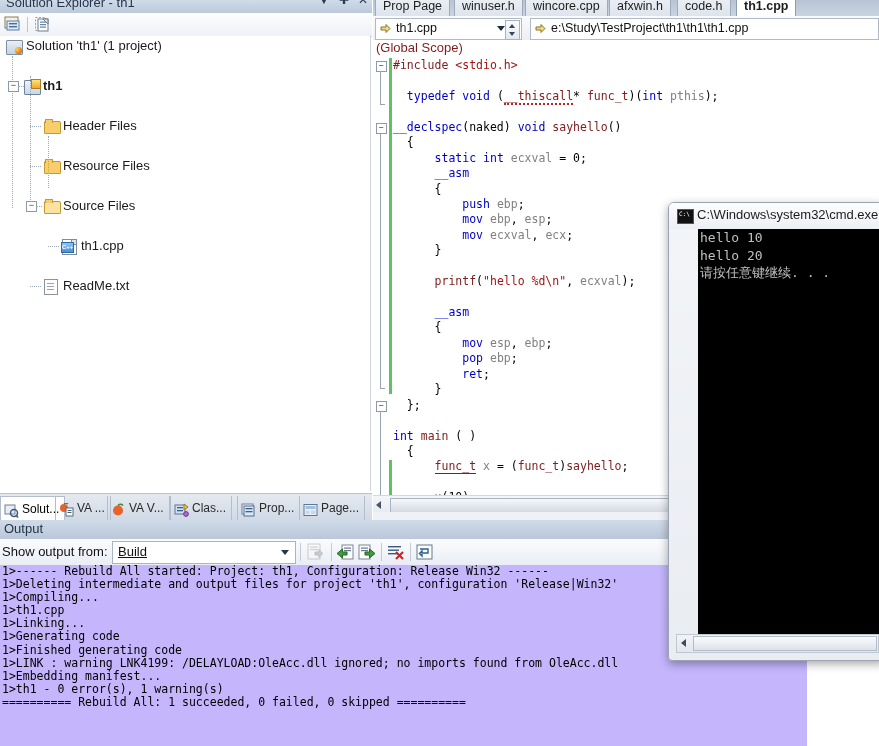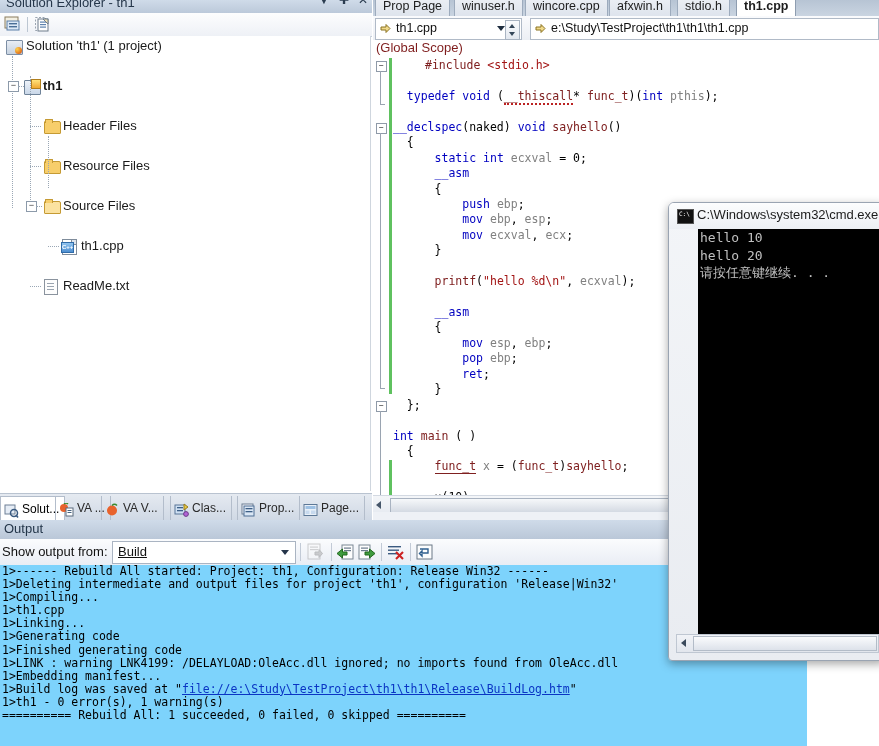--- a/index.html
+++ b/index.html
@@ -125,21 +125,21 @@
     position:absolute;left:112px;top:2px;width:182px;height:21px;
     background:#fff;border:1px solid #aab4c2;
   }
   .combo .val{position:absolute;left:5px;top:2px;font-size:13px;color:#111;text-decoration:underline;}
   .combo .arrow{
     position:absolute;right:6px;top:8px;width:0;height:0;
     border-left:4px solid transparent;border-right:4px solid transparent;border-top:5px solid #25354a;
   }
   .out-text{
     position:absolute;left:0;top:45px;width:807px;height:181px;
-    background:#7dd3fc;overflow:hidden;
+    background:#c4b5fd;overflow:hidden;
     font-family:"DejaVu Sans Mono","Liberation Mono",monospace;
     font-size:11.5px;line-height:13.1px;color:#000;
   }
   .out-line{white-space:pre;padding-left:2px;}
   .out-link{color:#0a35c4;text-decoration:underline;}
   
   #editor{
     position:absolute;left:373px;top:0;width:506px;height:520px;background:#fff;
   }
   .tabstrip{
@@ -190,21 +190,21 @@
     font-size:11.5px;line-height:15.45px;
   }
   .gutter{
     position:absolute;left:0;top:0;width:16px;height:437px;background:#fff;
   }
   .changebar{position:absolute;left:16px;width:3px;background:#5fc15f;}
   .codelines{position:absolute;left:20px;top:0;width:486px;}
   .cl{white-space:pre;height:15.45px;}
   .kw{color:#0000c0;}
   .id{color:#808080;}
-  .mac{color:#7f2020;padding-left:32px;}
+  .mac{color:#7f2020;}
   .str{color:#a31515;}
   .usr{color:#7f2020;}
   .pln{color:#000;}
   .squig{border-bottom:2px dotted #b22;}
   .foldbox{
     position:absolute;width:9px;height:9px;border:1px solid #8f9aa8;background:#fff;
     font-size:8px;line-height:7px;text-align:center;color:#333;
   }
   .foldline{position:absolute;border-left:1px solid #9aa4b1;}
   .foldtick{position:absolute;border-bottom:1px solid #9aa4b1;height:0;}
@@ -376,21 +376,21 @@
       <svg viewBox="0 0 15 14" width="15" height="14">
         <circle cx="5" cy="5" r="4" fill="#e8622c"></circle>
         <path d="M5 1 q2 -2 4 0" stroke="#3a8a2e" stroke-width="1.4" fill="none"></path>
         <rect x="7" y="5" width="7" height="8" fill="#fff" stroke="#5b6b7d"></rect>
         <rect x="8.5" y="7" width="4" height="1" fill="#46627f"></rect>
         <rect x="8.5" y="9" width="4" height="1" fill="#46627f"></rect>
       </svg>
     </span>
     <span>VA ...</span>
   </div>
-  <div class="dock-tab" style="left:101px;">
+  <div class="dock-tab" style="left:107px;">
     <span class="dicon">
       <svg viewBox="0 0 15 14" width="15" height="14">
         <circle cx="7" cy="7.5" r="5" fill="#e8622c"></circle>
         <path d="M7 2.5 q2.5 -2.5 5 0" stroke="#3a8a2e" stroke-width="1.5" fill="none"></path>
       </svg>
     </span>
     <span>VA V...</span>
   </div>
   <div class="dock-tab" style="left:170px;">
     <span class="dicon">
@@ -427,21 +427,21 @@
     <span>Page...</span>
   </div>
 </div>
 
 <div id="editor">
   <div class="tabstrip">
     <div class="etab" style="left:2px;"><span>Prop Page</span></div>
     <div class="etab" style="left:81px;"><span>winuser.h</span></div>
     <div class="etab" style="left:152px;"><span>wincore.cpp</span></div>
     <div class="etab" style="left:236px;"><span>afxwin.h</span></div>
-    <div class="etab" style="left:304px;"><span>stdio.h</span></div>
+    <div class="etab" style="left:304px;"><span>code.h</span></div>
     <div class="etab active" style="left:363px;"><span>th1.cpp</span></div>
   </div>
 
   <div class="navbar">
     <div class="navbox" style="left:2px;width:145px;">
       <span class="arrowicon">
         <svg viewBox="0 0 11 11" width="11" height="11">
             <path d="M1 4 L6 4 L6 1.5 L10 5.5 L6 9.5 L6 7 L1 7 Z" fill="#f0d98a" stroke="#8a7320"></path>
           </svg>
       </span>
@@ -579,21 +579,20 @@
   <div class="out-text" id="out-text">
       <div class="out-line">1&gt;------ Rebuild All started: Project: th1, Configuration: Release Win32 ------</div>
       <div class="out-line">1&gt;Deleting intermediate and output files for project 'th1', configuration 'Release|Win32'</div>
       <div class="out-line">1&gt;Compiling...</div>
       <div class="out-line">1&gt;th1.cpp</div>
       <div class="out-line">1&gt;Linking...</div>
       <div class="out-line">1&gt;Generating code</div>
       <div class="out-line">1&gt;Finished generating code</div>
       <div class="out-line">1&gt;LINK : warning LNK4199: /DELAYLOAD:OleAcc.dll ignored; no imports found from OleAcc.dll</div>
       <div class="out-line">1&gt;Embedding manifest...</div>
-      <div class="out-line"><span>1&gt;Build log was saved at "</span><span class="out-link">file://e:\Study\TestProject\th1\th1\Release\BuildLog.htm</span><span>"</span></div>
       <div class="out-line">1&gt;th1 - 0 error(s), 1 warning(s)</div>
       <div class="out-line">========== Rebuild All: 1 succeeded, 0 failed, 0 skipped ==========</div>
     </div>
 </div>
 
 <div id="cmd-window">
   <div class="cmd-title">
     <span class="cico">
         <b>C:\</b>
       </span>

